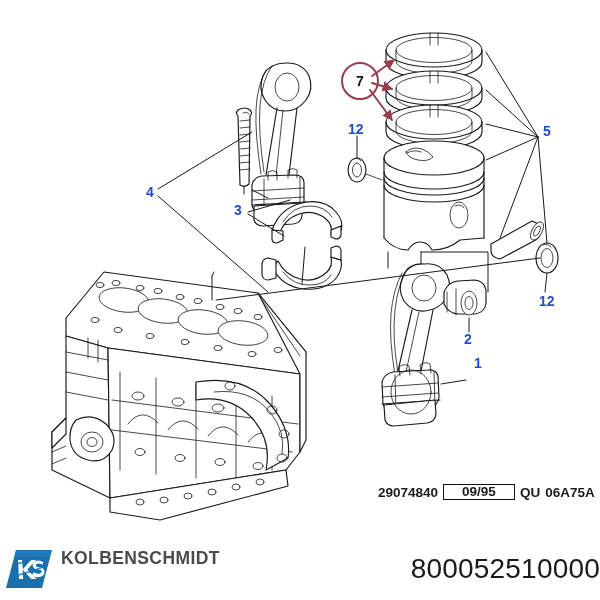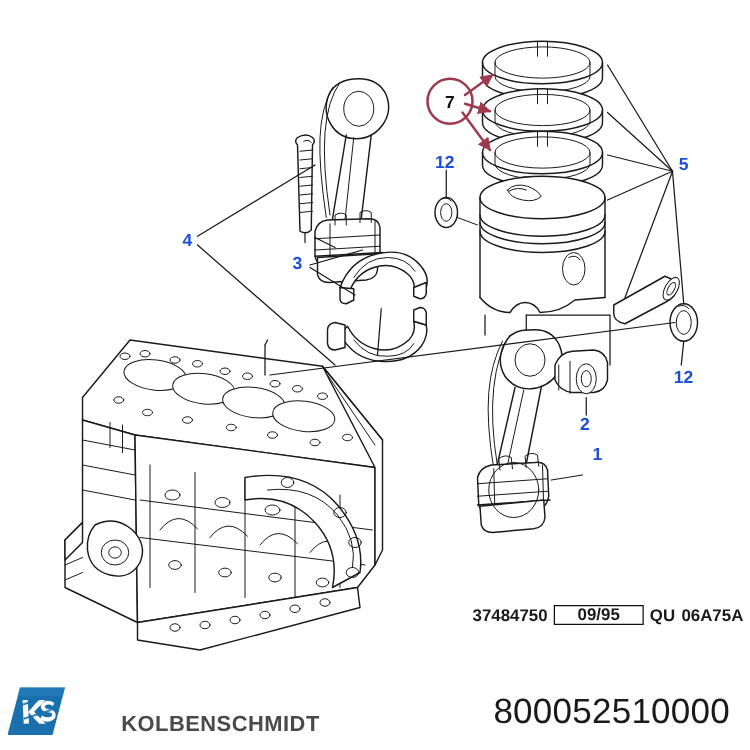--- a/index.html
+++ b/index.html
@@ -30,41 +30,40 @@
     left: 0;
     bottom: 0;
     width: 600px;
     height: 62px;
     display: flex;
     align-items: center;
     background: #ffffff;
   }
   .brand-block {
     display: flex;
-    align-items: flex-end;
+    align-items: flex-start;
     margin-left: 6px;
-    gap: 36px;
   }
   .brand-logo {
     width: 46px;
     height: 42px;
     margin-right: 9px;
     flex: 0 0 auto;
   }
   .brand-name {
     font-family: "Liberation Sans", sans-serif;
     font-size: 17.5px;
     font-weight: 700;
     letter-spacing: 0.4px;
     color: #4a4a4a;
     white-space: nowrap;
   }
   .part-number {
     position: absolute;
-    right: 16px;
+    right: 0;
     top: 50%;
     transform: translateY(-50%);
     font-family: "Liberation Sans", sans-serif;
     font-size: 28px;
     font-weight: 400;
     letter-spacing: 0.2px;
     color: #1a1a1a;
     white-space: nowrap;
   }
 
@@ -419,21 +418,21 @@
 </div>
 <div class="callout" style="left:539px; top:294px;">
   <span>12</span>
 </div>
 
 <div class="callout-highlight" style="left:341px; top:62px;">
   <span>7</span>
 </div>
 
 <div class="drawing-ref">
-  <span>37484750</span>
+  <span>29074840</span>
   <span class="boxed">09/95</span>
   <span>QU</span>
   <span>06A75A</span>
 </div>
 
 <div class="footer-bar">
 
   <div class="brand-block">
     <svg class="brand-logo" viewBox="0 0 46 42" xmlns="http://www.w3.org/2000/svg">
 

